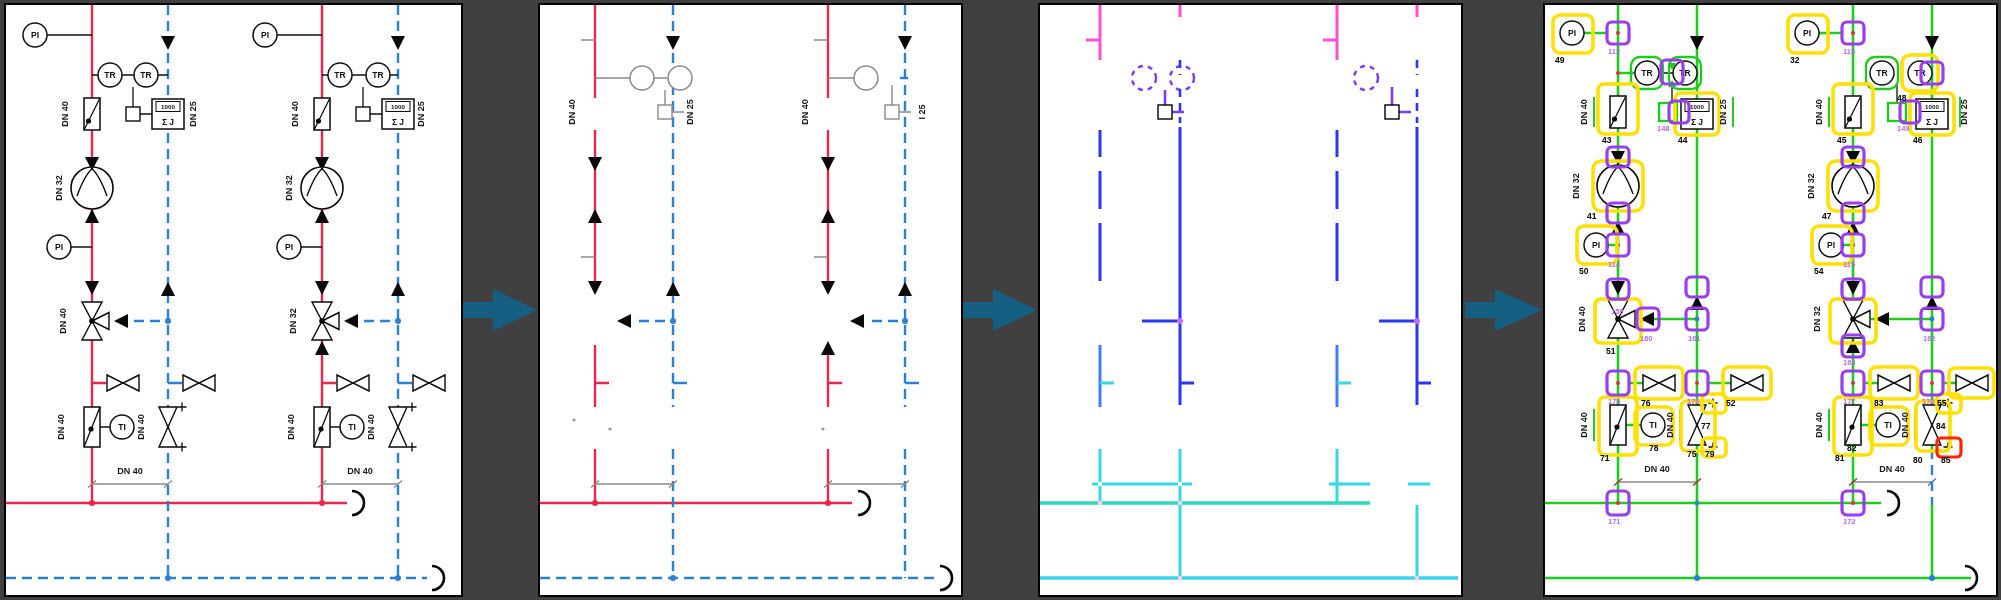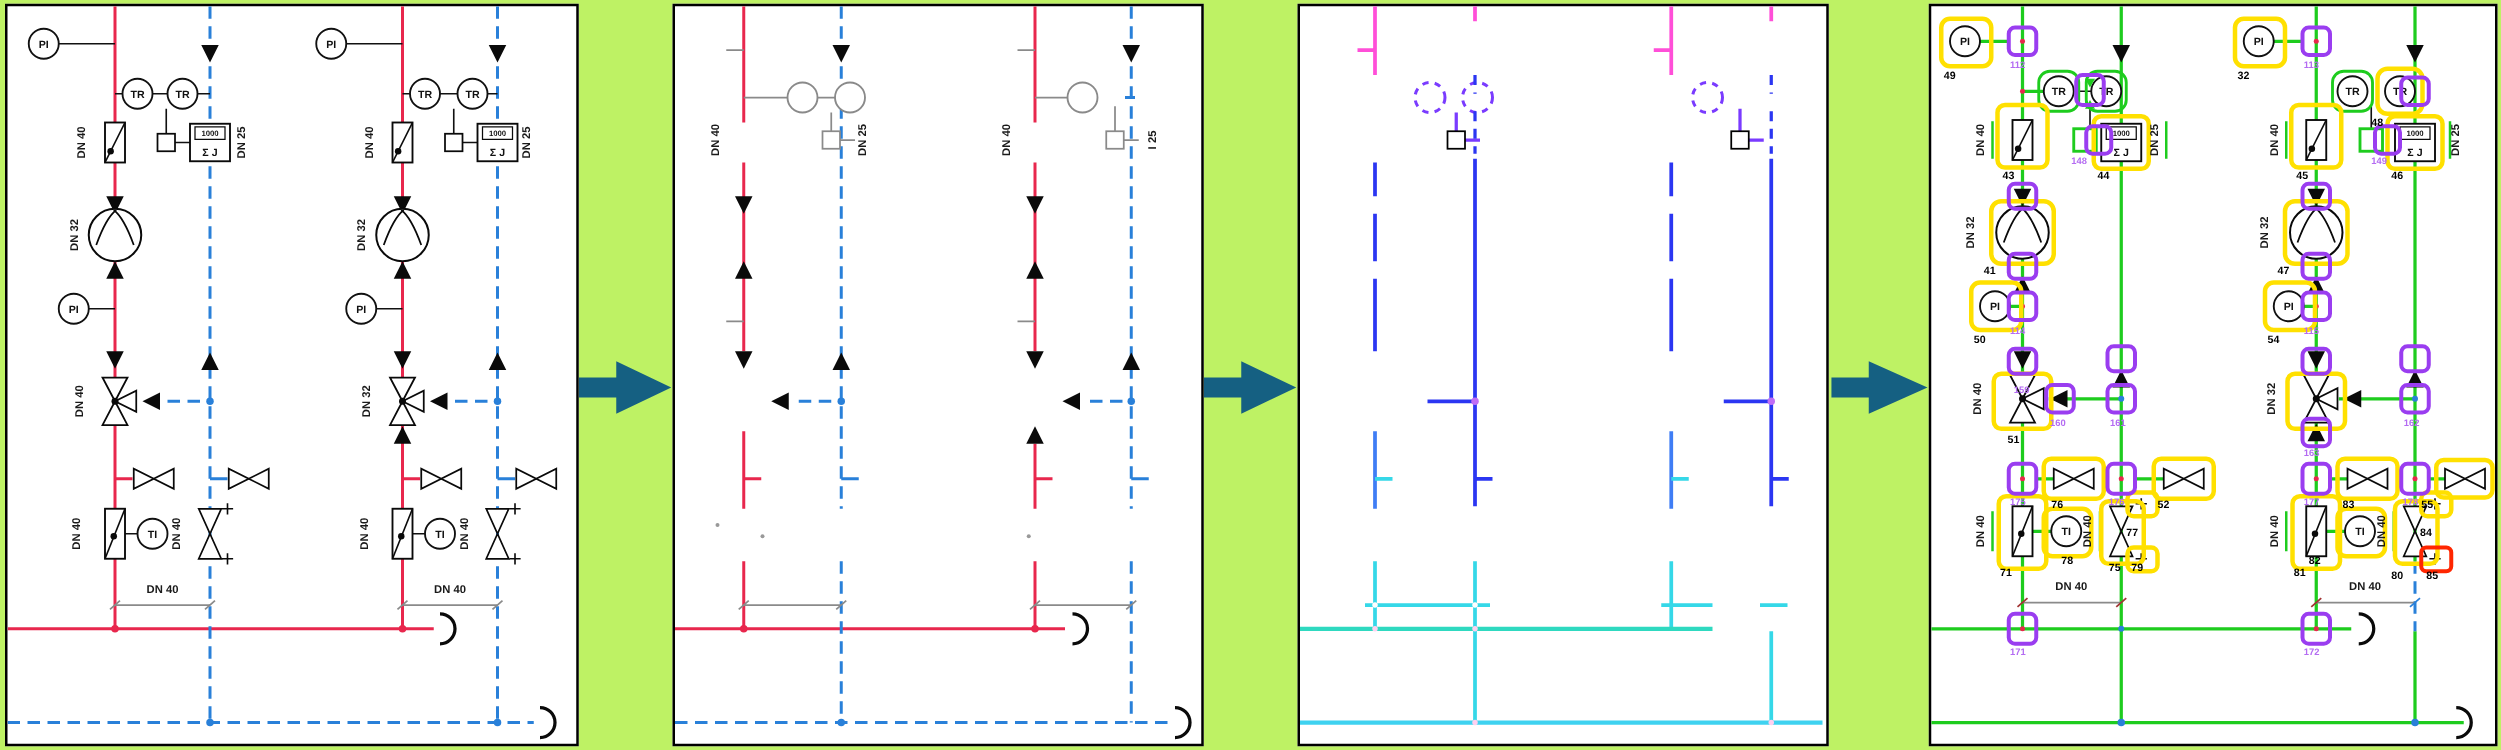--- a/index.html
+++ b/index.html
@@ -1,16 +1,16 @@
 <!DOCTYPE html>
 <html><head>
 <meta charset="utf-8">
 <style>
   html,body{margin:0;padding:0;background:#fff}
-  #stage{position:relative;width:2001px;height:600px;background:#bef264;overflow:hidden;
+  #stage{position:relative;width:2001px;height:600px;background:#404040;overflow:hidden;
          font-family:"Liberation Sans",sans-serif}
   .panel{position:absolute;top:3px;height:594px;border:2px solid #000;background:#fff;box-sizing:border-box}
   .panel svg{display:block}
   .flow-arrow{position:absolute}
   
   .lr{stroke:#e8274d;stroke-width:2.4;fill:none}
   .lb{stroke:#2980d9;stroke-width:2.4;fill:none;stroke-dasharray:10 6}
   .lbs{stroke:#2980d9;stroke-width:2.4;fill:none}
   .lg{stroke:#1ecc1e;stroke-width:2.6;fill:none}
   .lk{stroke:#111;stroke-width:1.3;fill:none}

